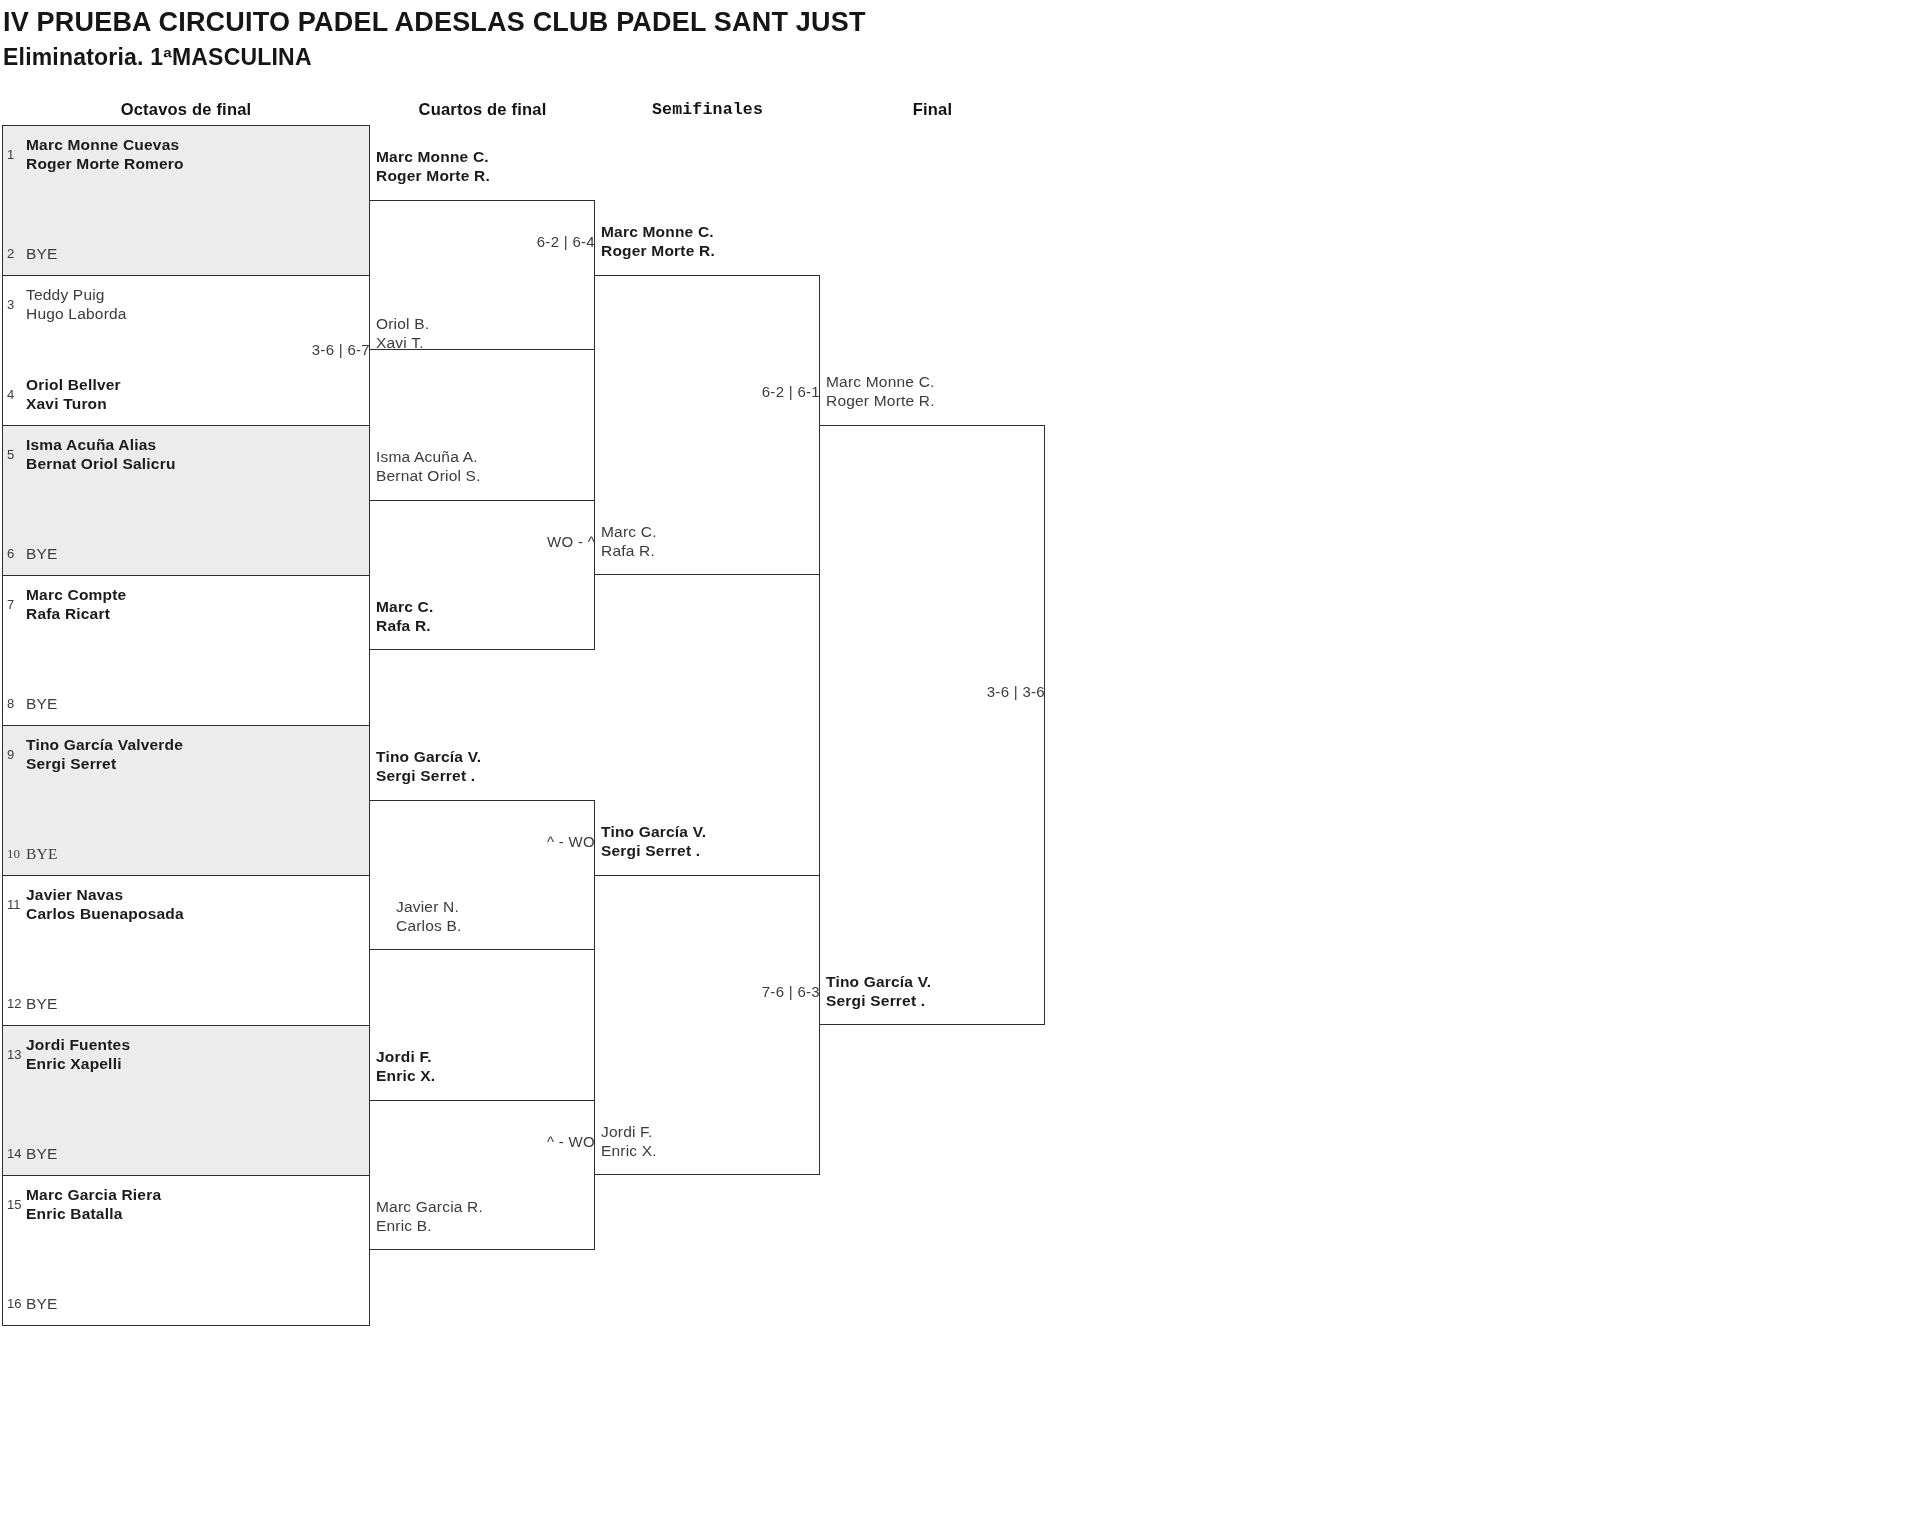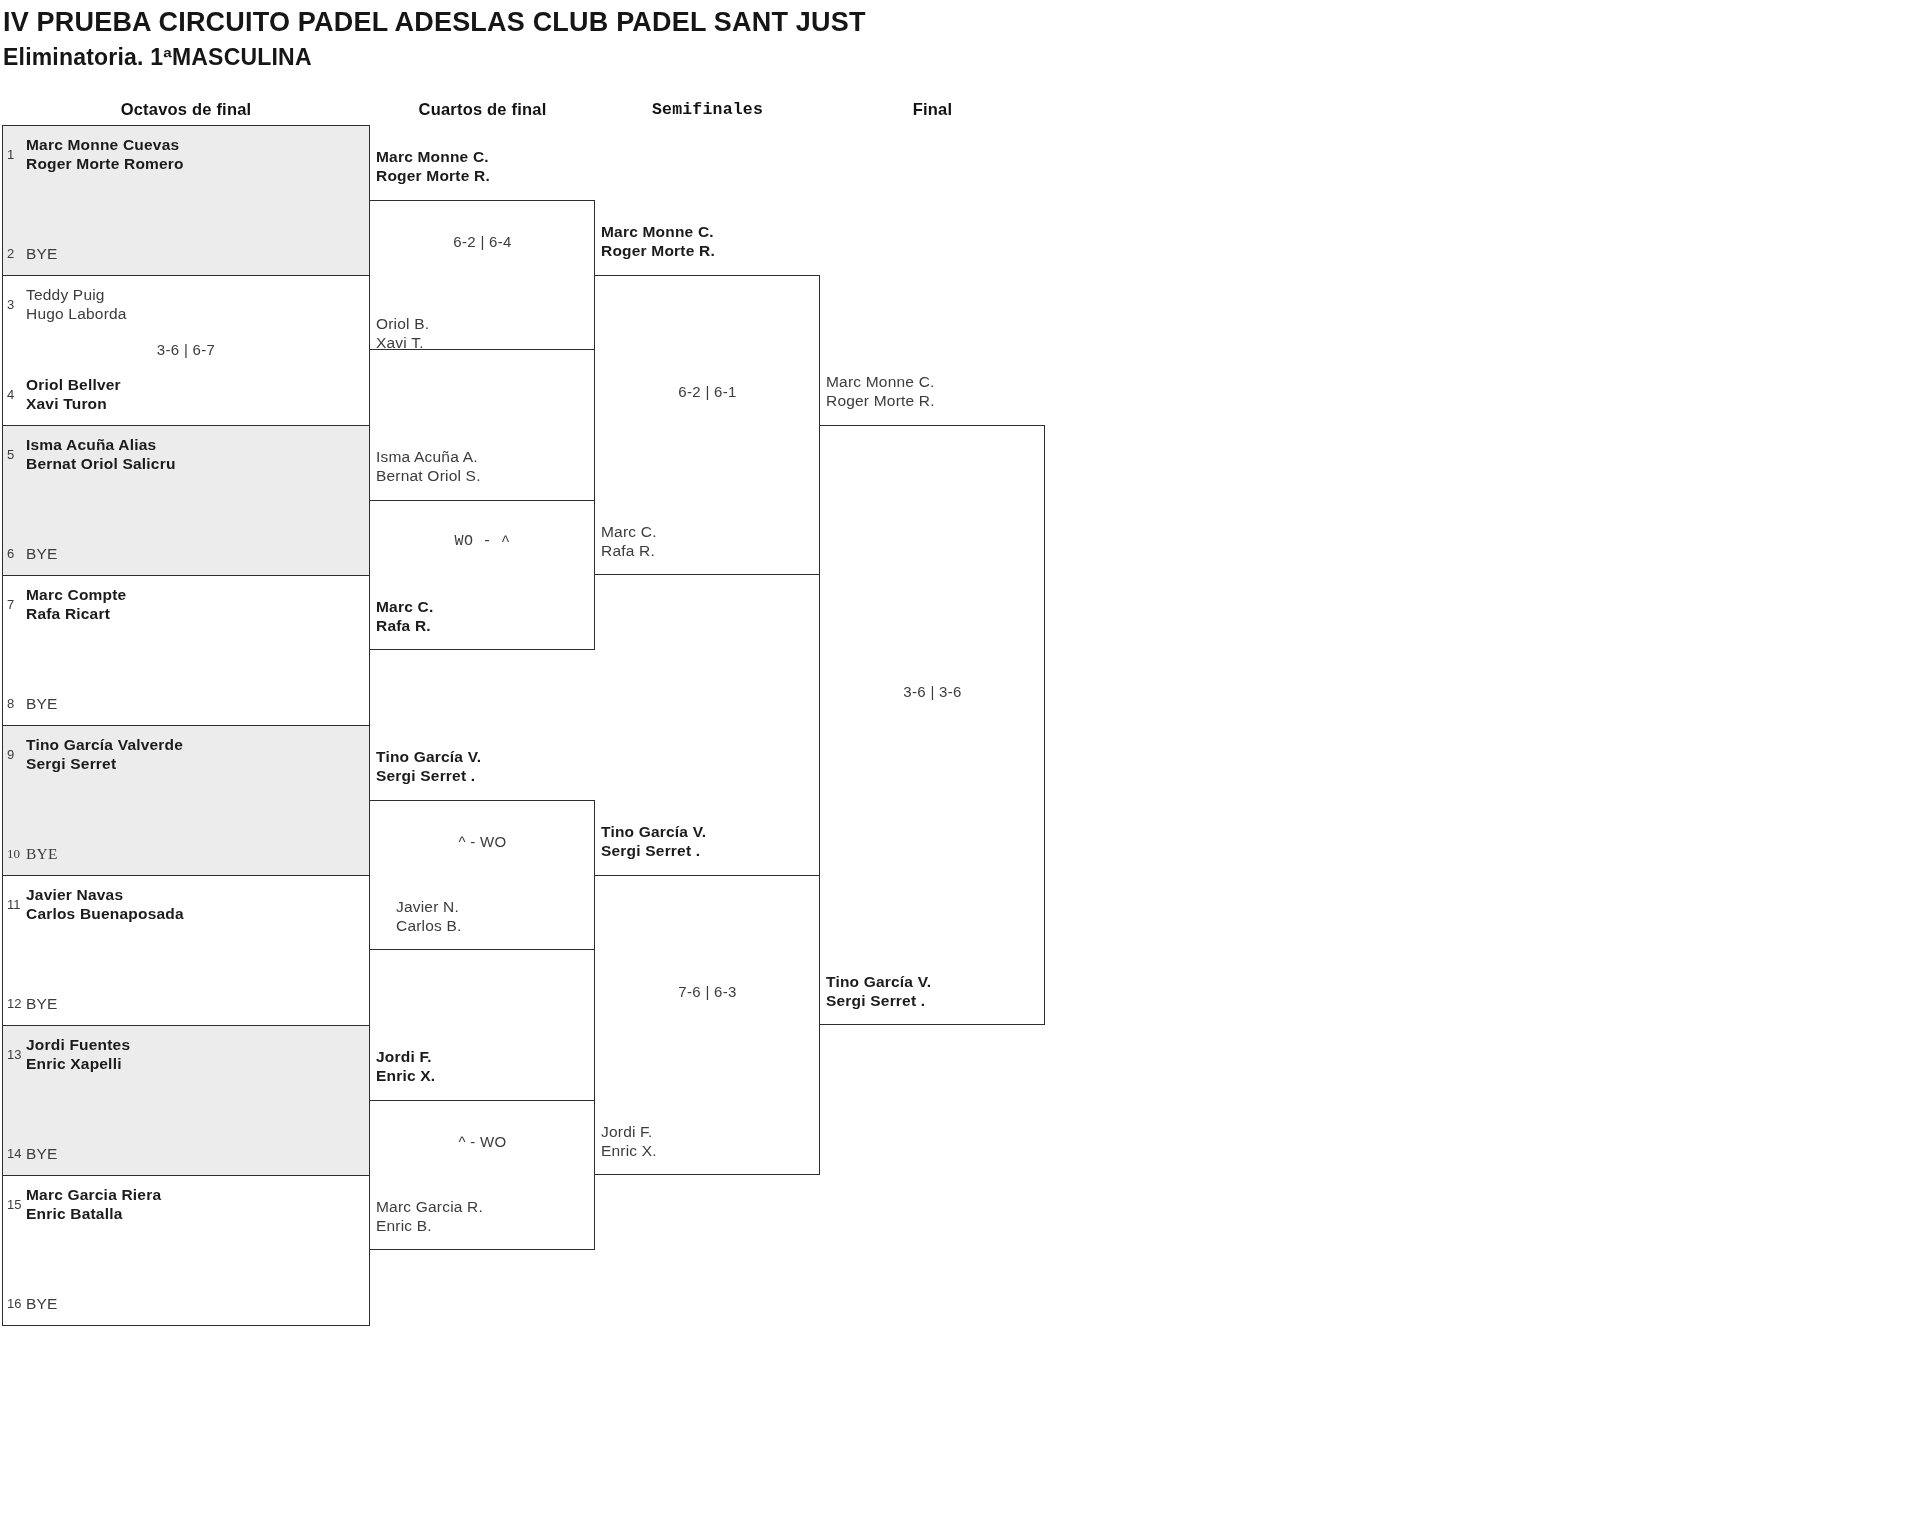--- a/index.html
+++ b/index.html
@@ -17,21 +17,21 @@
 
   .match-box { position:absolute; border:1px solid #2e2e2e; background:#ffffff; }
   .match-box.gray { background:#ececec; }
 
   .team-row { position:absolute; display:flex; align-items:center; }
   .seed { flex:0 0 19px; width:19px; font-size:13px; color:#3c3c3c; }
   .names { font-size:15.5px; line-height:19px; color:#3c3c3c; letter-spacing:.2px; white-space:nowrap; }
   .names.bold { font-weight:700; color:#1b1b1b; }
 
   .score { position:absolute; font-size:15px; line-height:19px; color:#3c3c3c;
-           text-align:center; letter-spacing:.3px; }
+           text-align:right; letter-spacing:.3px; }
 
   #logo { position:absolute; left:1690px; top:0; width:230px; height:75px; }
   .dot { position:absolute; border-radius:50%; }
   #dot-blue-small  { left:12px; top:17px; width:11px; height:11px; }
   #dot-green-big   { left:34px; top:8px;  width:20px; height:20px; }
   #dot-orange      { left:22px; top:32px; width:14px; height:14px; }
   #dot-blue-big    { left:3px;  top:43px; width:17px; height:17px; }
   #dot-green-small { left:35px; top:46px; width:10px; height:10px; }
   #logo-text { position:absolute; left:62px; top:12px; font-size:40px; font-weight:800;
                letter-spacing:-1.5px; line-height:44px; }
@@ -181,21 +181,21 @@
           <div>Isma Acuña A.</div>
           <div>Bernat Oriol S.</div>
         </div>
       </div>
       <div class="team-row" style="left: 376px; top: 597px; width: 215px;">
         <div class="names bold">
           <div>Marc C.</div>
           <div>Rafa R.</div>
         </div>
       </div>
-      <div class="score" style="left: 370px; width: 225px; top: 531.5px; font-family: Liberation Mono, monospace;">WO - ^</div>
+      <div class="score" style="left: 370px; width: 225px; top: 531.5px;">WO - ^</div>
       <div class="match-box" style="left: 369px; top: 800px; width: 226px; height: 150px;"></div>
       <div class="team-row" style="left: 376px; top: 747px; width: 215px;">
         <div class="names bold">
           <div>Tino García V.</div>
           <div>Sergi Serret .</div>
         </div>
       </div>
       <div class="team-row" style="left: 376px; top: 897px; width: 215px; margin-left: 20px;">
         <div class="names">
           <div>Javier N.</div>

